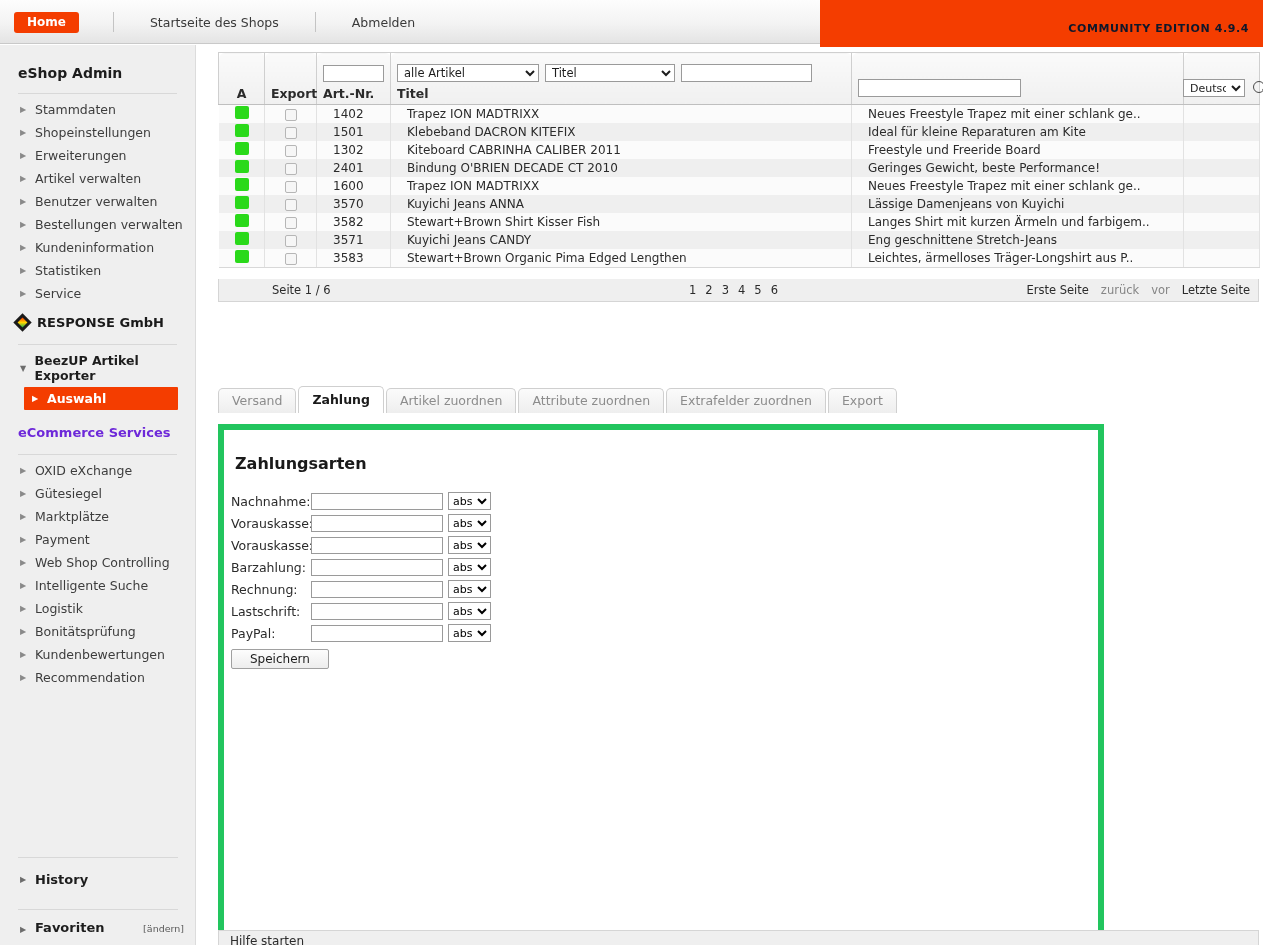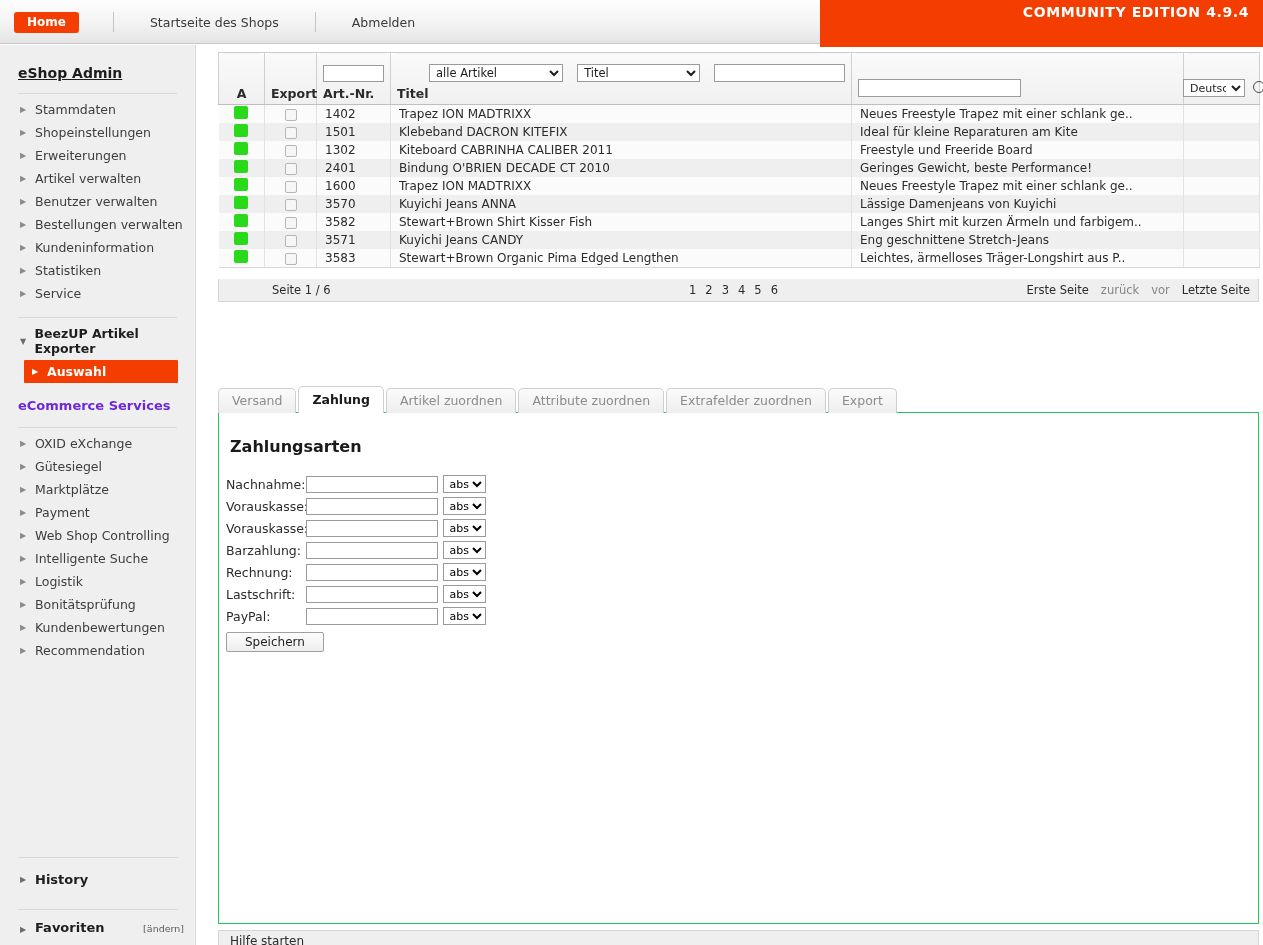--- a/index.html
+++ b/index.html
@@ -44,40 +44,39 @@
     font-size: 12.5px;
     cursor: pointer;
     padding: 3px 2px;
   }
   #brandbar {
     position: absolute; left: 820px; top: 0;
     width: 443px; height: 47px;
     background: #f43d00;
   }
   #brandbar .edition {
-    position: absolute; right: 14px; top: 4px;
-    color: #ffffff;
-    font-size: 14px;
+    position: absolute; right: 14px; top: 22px;
+    color: #0f172a;
+    font-size: 11px;
     font-weight: bold;
     letter-spacing: 0.6px;
   }
 
   
   #sidebar {
     position: absolute; left: 0; top: 45px;
     width: 196px; height: 900px;
     background: #efefef;
     border-right: 1px solid #dcdcdc;
     overflow: hidden;
   }
   .side-title {
     font-size: 14px; font-weight: bold;
     color: #1d1d1d;
     padding: 20px 0 0 18px;
-    text-decoration: underline;
   }
   .side-rule {
     height: 1px; background: #d8d8d8;
     margin: 12px 18px 4px 18px;
   }
   .side-item {
     display: flex; align-items: center;
     padding: 3px 0 3px 20px;
     font-size: 12.5px;
     color: #3d3d3d;
@@ -189,42 +188,42 @@
   }
   .hfilter select {
     height: 18px;
     border: 1px solid #9a9a9a;
     background: #fff;
     font-family: "DejaVu Sans", sans-serif;
     font-size: 11.5px;
     padding: 0 2px;
     color: #1d1d1d;
   }
-  .titlefilters { display: flex; gap: 14px; align-items: center; margin-left: 32px; }
+  .titlefilters { display: flex; gap: 6px; align-items: center; }
   .titlefilters select.s1 { width: 142px; }
   .titlefilters select.s2 { width: 130px; }
   .titlefilters input.t1 { width: 131px; height: 18px; border: 1px solid #9a9a9a; font-size: 11px; padding: 0 3px;}
   .descfilters { display: flex; gap: 6px; align-items: center; }
   .descfilters input.d1 { width: 163px; height: 18px; border: 1px solid #9a9a9a; font-size: 11px; padding: 0 3px;}
   .langsearch { display: flex; align-items: center; gap: 8px; justify-content: flex-end; }
   .langsearch select { width: 62px; height: 18px; border: 1px solid #9a9a9a; font-size: 11px; }
   .mag {
     width: 15px; height: 15px; display: inline-block; position: relative; cursor: pointer;
   }
   .mag:before {
     content: ""; position: absolute; left: 0; top: 0;
     width: 10px; height: 10px; border: 1.6px solid #4a4a4a; border-radius: 50%;
   }
   .mag:after {
     content: ""; position: absolute; left: 9px; top: 9px;
     width: 6px; height: 1.8px; background: #4a4a4a; transform: rotate(45deg);
   }
   table.plist tbody td {
     border-right: 1px solid #e2e2e2;
-    padding: 1px 8px;
+    padding: 1px 16px;
     height: 17px;
     font-size: 12px;
     color: #2b2b2b;
     overflow: hidden;
     white-space: nowrap;
   }
   table.plist tbody tr:nth-child(odd) { background: #fbfbfb; }
   table.plist tbody tr:nth-child(even) { background: #efefef; }
   table.plist tbody tr:last-child td { border-bottom: 1px solid #d8d8d8; }
   .greenbox {
@@ -274,24 +273,24 @@
     cursor: pointer;
   }
   .tab.active {
     background: #ffffff;
     color: #1a1a1a;
     font-weight: bold;
     height: 27px; line-height: 25px;
     position: relative; z-index: 4;
   }
   #panel {
-    position: absolute; left: 218px; top: 412px;
-    width: 1041px; height: 512px;
+    position: absolute; left: 218px; top: 424px;
+    width: 886px; height: 512px;
     background: #ffffff;
-    border: 1px solid #22c55e;
+    border: 6px solid #22c55e;
   }
   .panel-title {
     font-size: 16px; font-weight: bold;
     color: #1a1a1a;
     padding: 24px 0 0 11px;
   }
   #payform {
     margin: 19px 0 0 7px;
   }
   .pay-row {
@@ -312,21 +311,20 @@
     font-size: 11.5px;
     padding: 0 3px;
     margin-right: 5px;
   }
   .pay-row select.unit {
     width: 43px; height: 18px;
     border: 1px solid #9a9a9a;
     background: #fff;
     font-family: "DejaVu Sans", sans-serif;
     font-size: 11px;
-    text-align: right;
   }
   #savebtn {
     margin-top: 3px;
     font-family: "DejaVu Sans", sans-serif;
     font-size: 12px;
     padding: 2px 18px;
     border: 1px solid #a0a0a0;
     background: linear-gradient(to bottom, #fdfdfd, #ededed);
     color: #1d1d1d;
     border-radius: 2px;
@@ -396,20 +394,24 @@
       <div class="side-item">
         <span class="arr">▶</span>
         <span>Statistiken</span>
       </div>
       <div class="side-item">
         <span class="arr">▶</span>
         <span>Service</span>
       </div>
     </div>
 
+  <div class="resp-logo">
+    <span class="resp-diamond"></span>
+    <span>RESPONSE GmbH</span>
+  </div>
   <div class="side-rule"></div>
 
   <div class="side-grouphead">
     <span class="arr">▼</span>
     <span>BeezUP Artikel Exporter</span>
   </div>
   <div class="side-item active">
     <span class="arr">▶</span>
     <span>Auswahl</span>
   </div>

